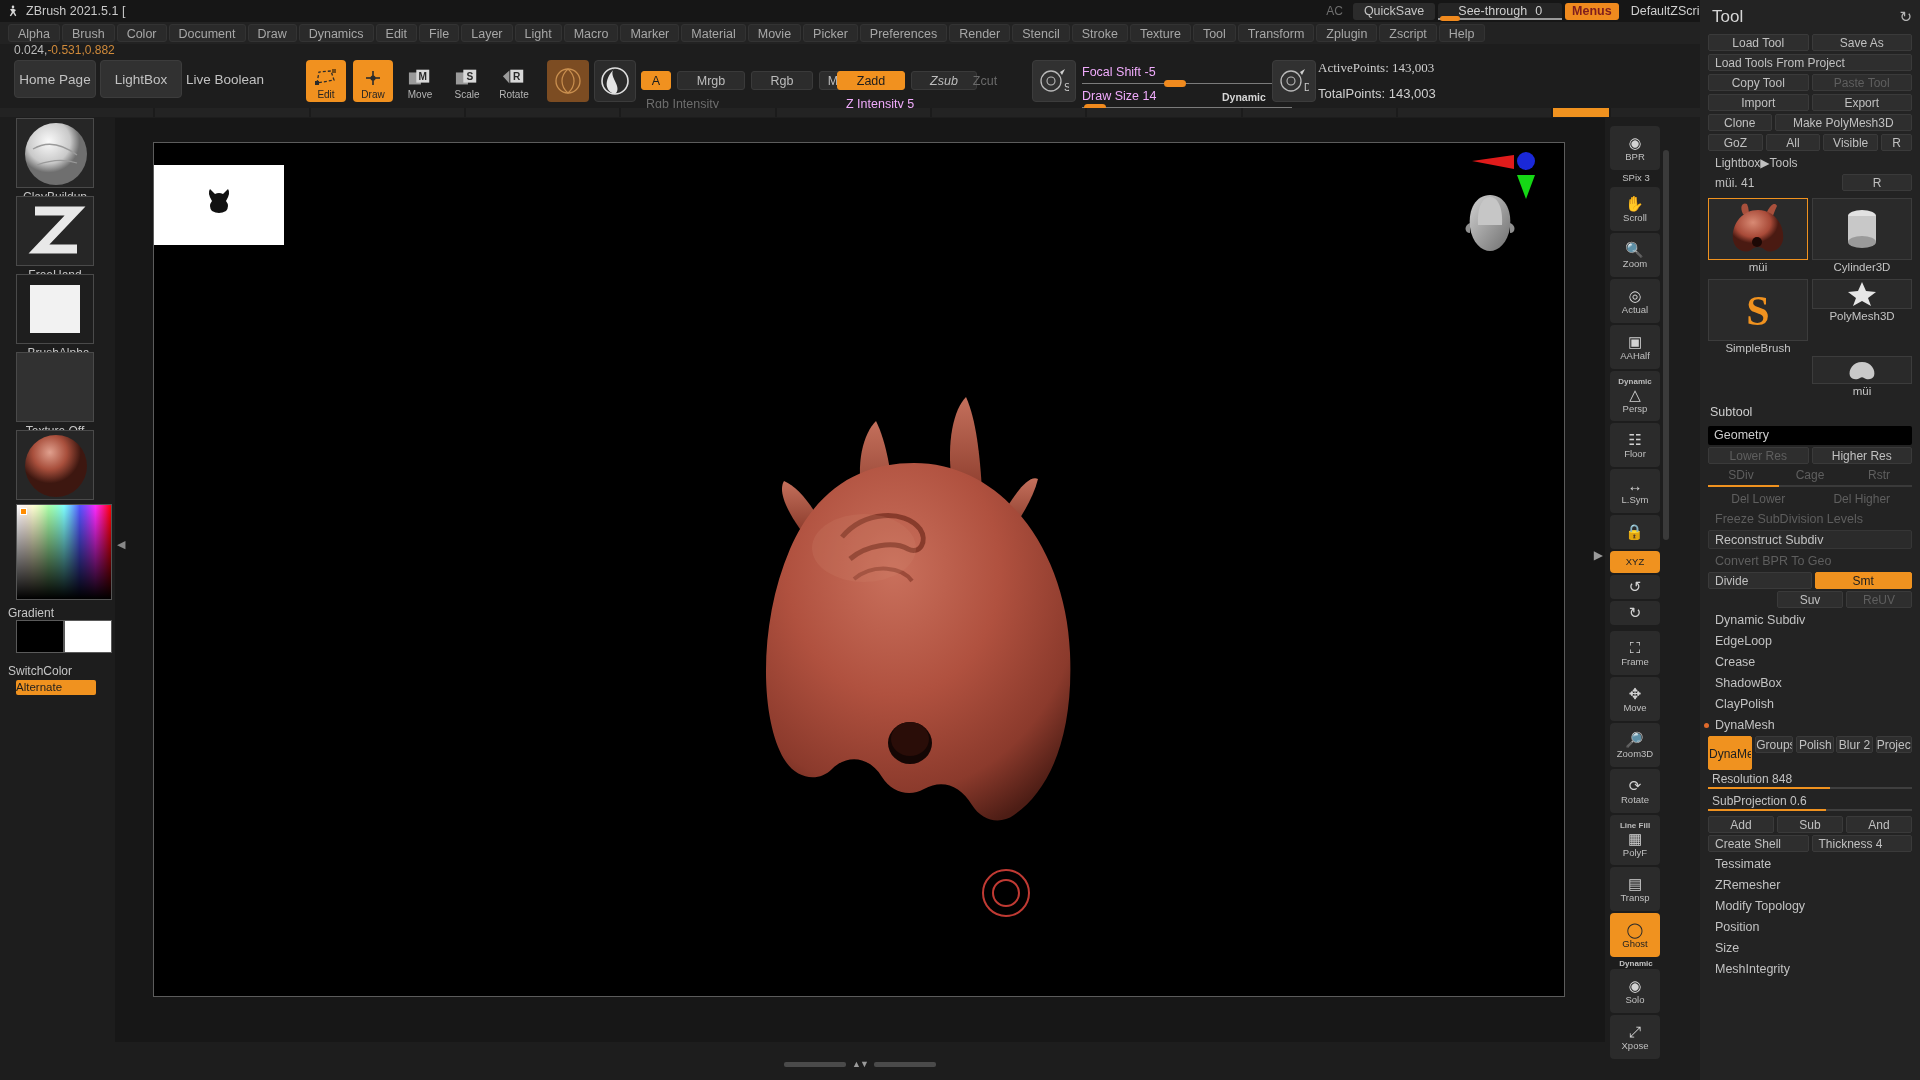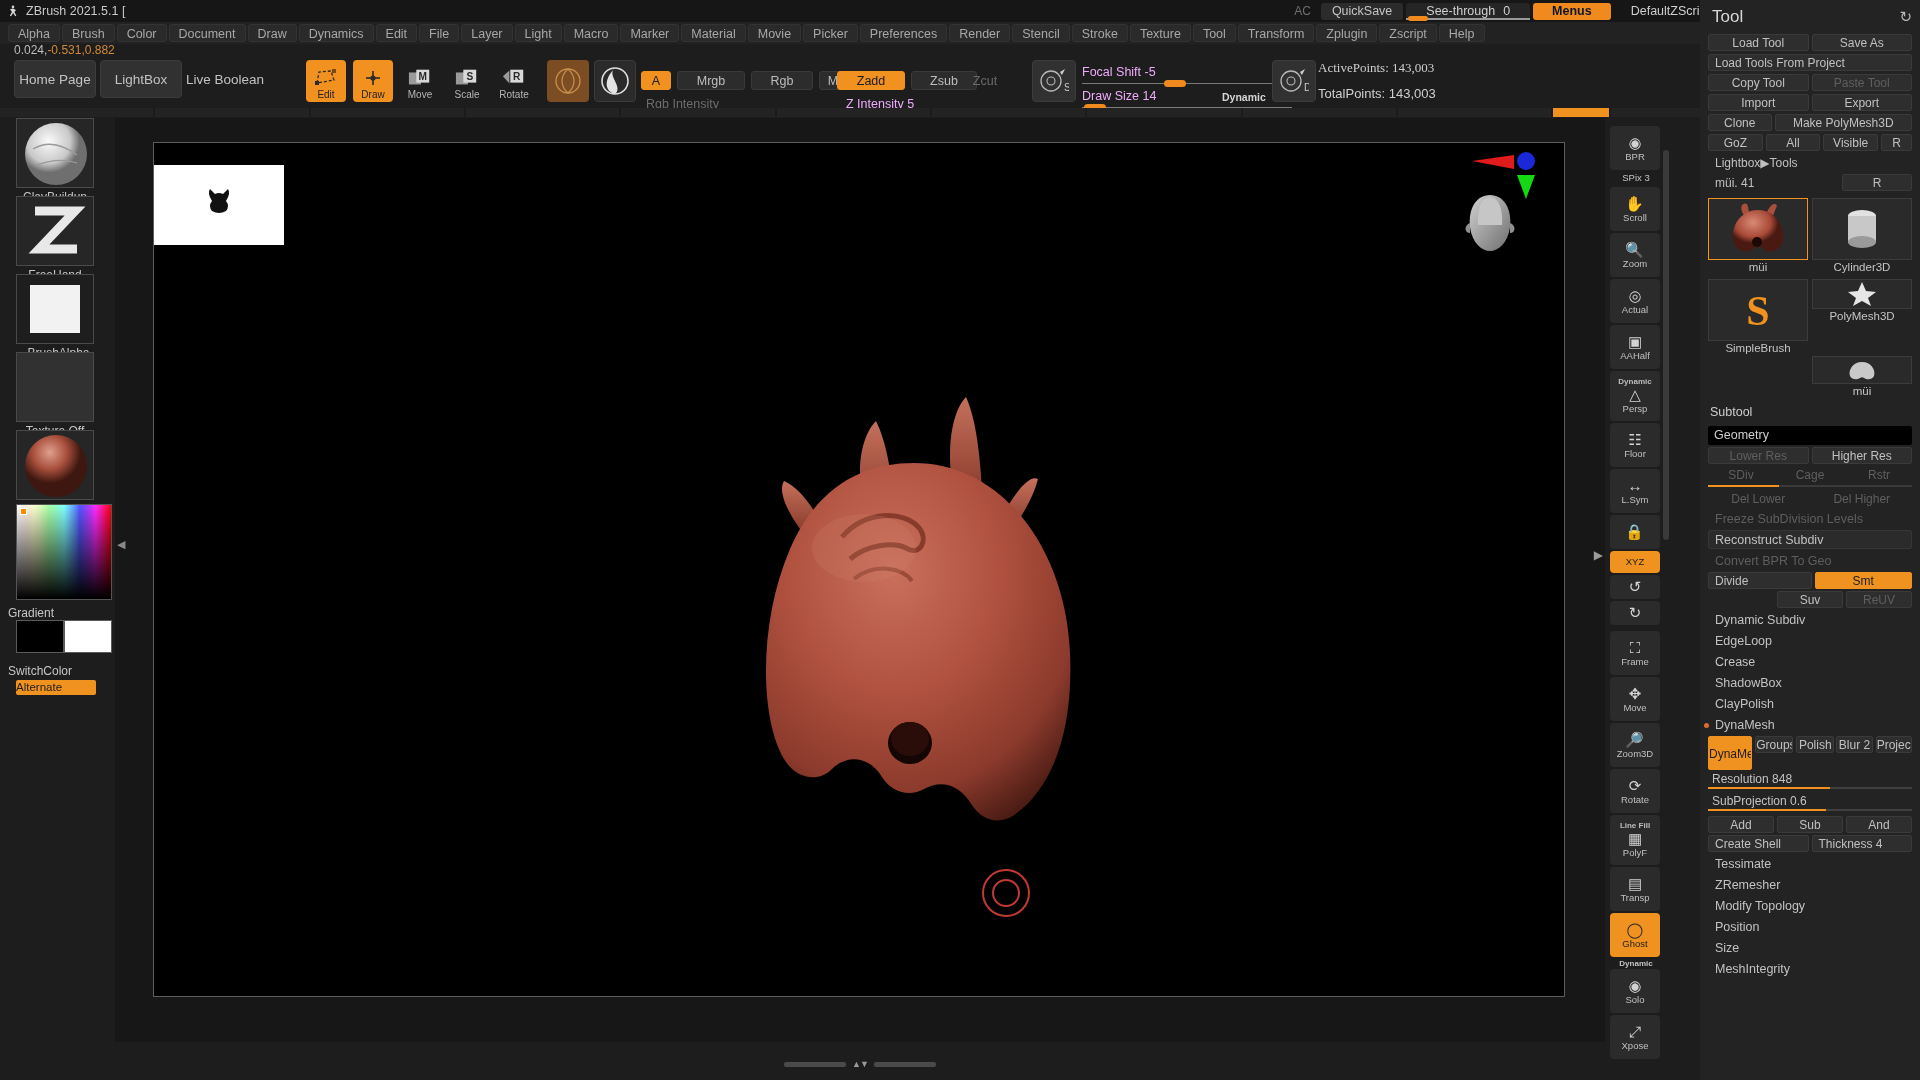--- a/index.html
+++ b/index.html
@@ -33,22 +33,22 @@
   }
   .seethrough .st-track {
     position:absolute; left:0; bottom:0px; height:2px; width:100%;
     background:#9a9a9a;
   }
   .seethrough .st-knob {
     position:absolute; left:2px; bottom:-1px; width:20px; height:5px;
     background:#f08a1e; border-radius:3px;
   }
   .menus-btn {
-    height:17px; line-height:17px; padding:0 19px; font-size:12.5px;
-    background:#f08a1e; color:#0f172a; border-radius:3px; margin-right:20px; font-weight:bold;
+    height:17px; line-height:17px; padding:0 7px; font-size:12.5px;
+    background:#f08a1e; color:#7f1d1d; border-radius:3px; margin-right:12px; font-weight:bold;
   }
   .dzs { font-size:12.5px; color:#cfcfcf; margin-right:10px; }
   .navglyphs { display:flex; align-items:center; gap:7px; color:#9a9a9a; font-size:11px; margin-right:10px; }
   .wbtn { width:20px; height:20px; display:flex; align-items:center; justify-content:center; color:#b0b0b0; font-size:13px; }
 
   
   .menubar {
     position:absolute; left:0; top:22px; width:1920px; height:22px;
     display:flex; align-items:center; padding-left:8px; gap:2px; background:#222;
   }
@@ -357,21 +357,21 @@
 
     <div class="pill on" style="left:641px;top:11px;width:30px;">A</div>
     <div class="pill" style="left:677px;top:11px;width:68px;">Mrgb</div>
     <div class="pill" style="left:751px;top:11px;width:62px;">Rgb</div>
     <div class="pill" style="left:819px;top:11px;width:28px;">M</div>
     <div class="slider-lbl" style="left:646px;top:37px;color:#6d6d6d;">Rgb Intensity</div>
     <div class="slider-track" style="left:646px;top:53px;width:196px;background:#5a5a5a;"></div>
     <div class="slider-knob" style="left:818px;top:50px;"></div>
 
     <div class="pill on" style="left:837px;top:11px;width:68px;">Zadd</div>
-    <div class="pill" style="left:911px;top:11px;width:66px;">Zsub</div>
+    <div class="pill" style="left:911px;top:11px;width:66px;font-style:italic;">Zsub</div>
     <div class="pill dis" style="left:955px;top:11px;width:60px;background:transparent;border-color:transparent;">Zcut</div>
     <div class="slider-lbl" style="left:846px;top:37px;">Z Intensity 5</div>
     <div class="slider-track" style="left:846px;top:53px;width:178px;"></div>
     <div class="slider-knob" style="left:846px;top:50px;"></div>
 
     <div class="shelf-btn" style="left:1032px;top:0;width:44px;height:42px;">
       <svg width="30" height="26" viewBox="0 0 30 26">
           <circle cx="12" cy="13" r="10" fill="none" stroke="#b9b9b9" stroke-width="1.3"></circle>
           <circle cx="12" cy="13" r="4" fill="none" stroke="#b9b9b9" stroke-width="1.1"></circle>
           <path d="M21 4 l5 -3 -3 6 z" fill="#cfcfcf"></path>

